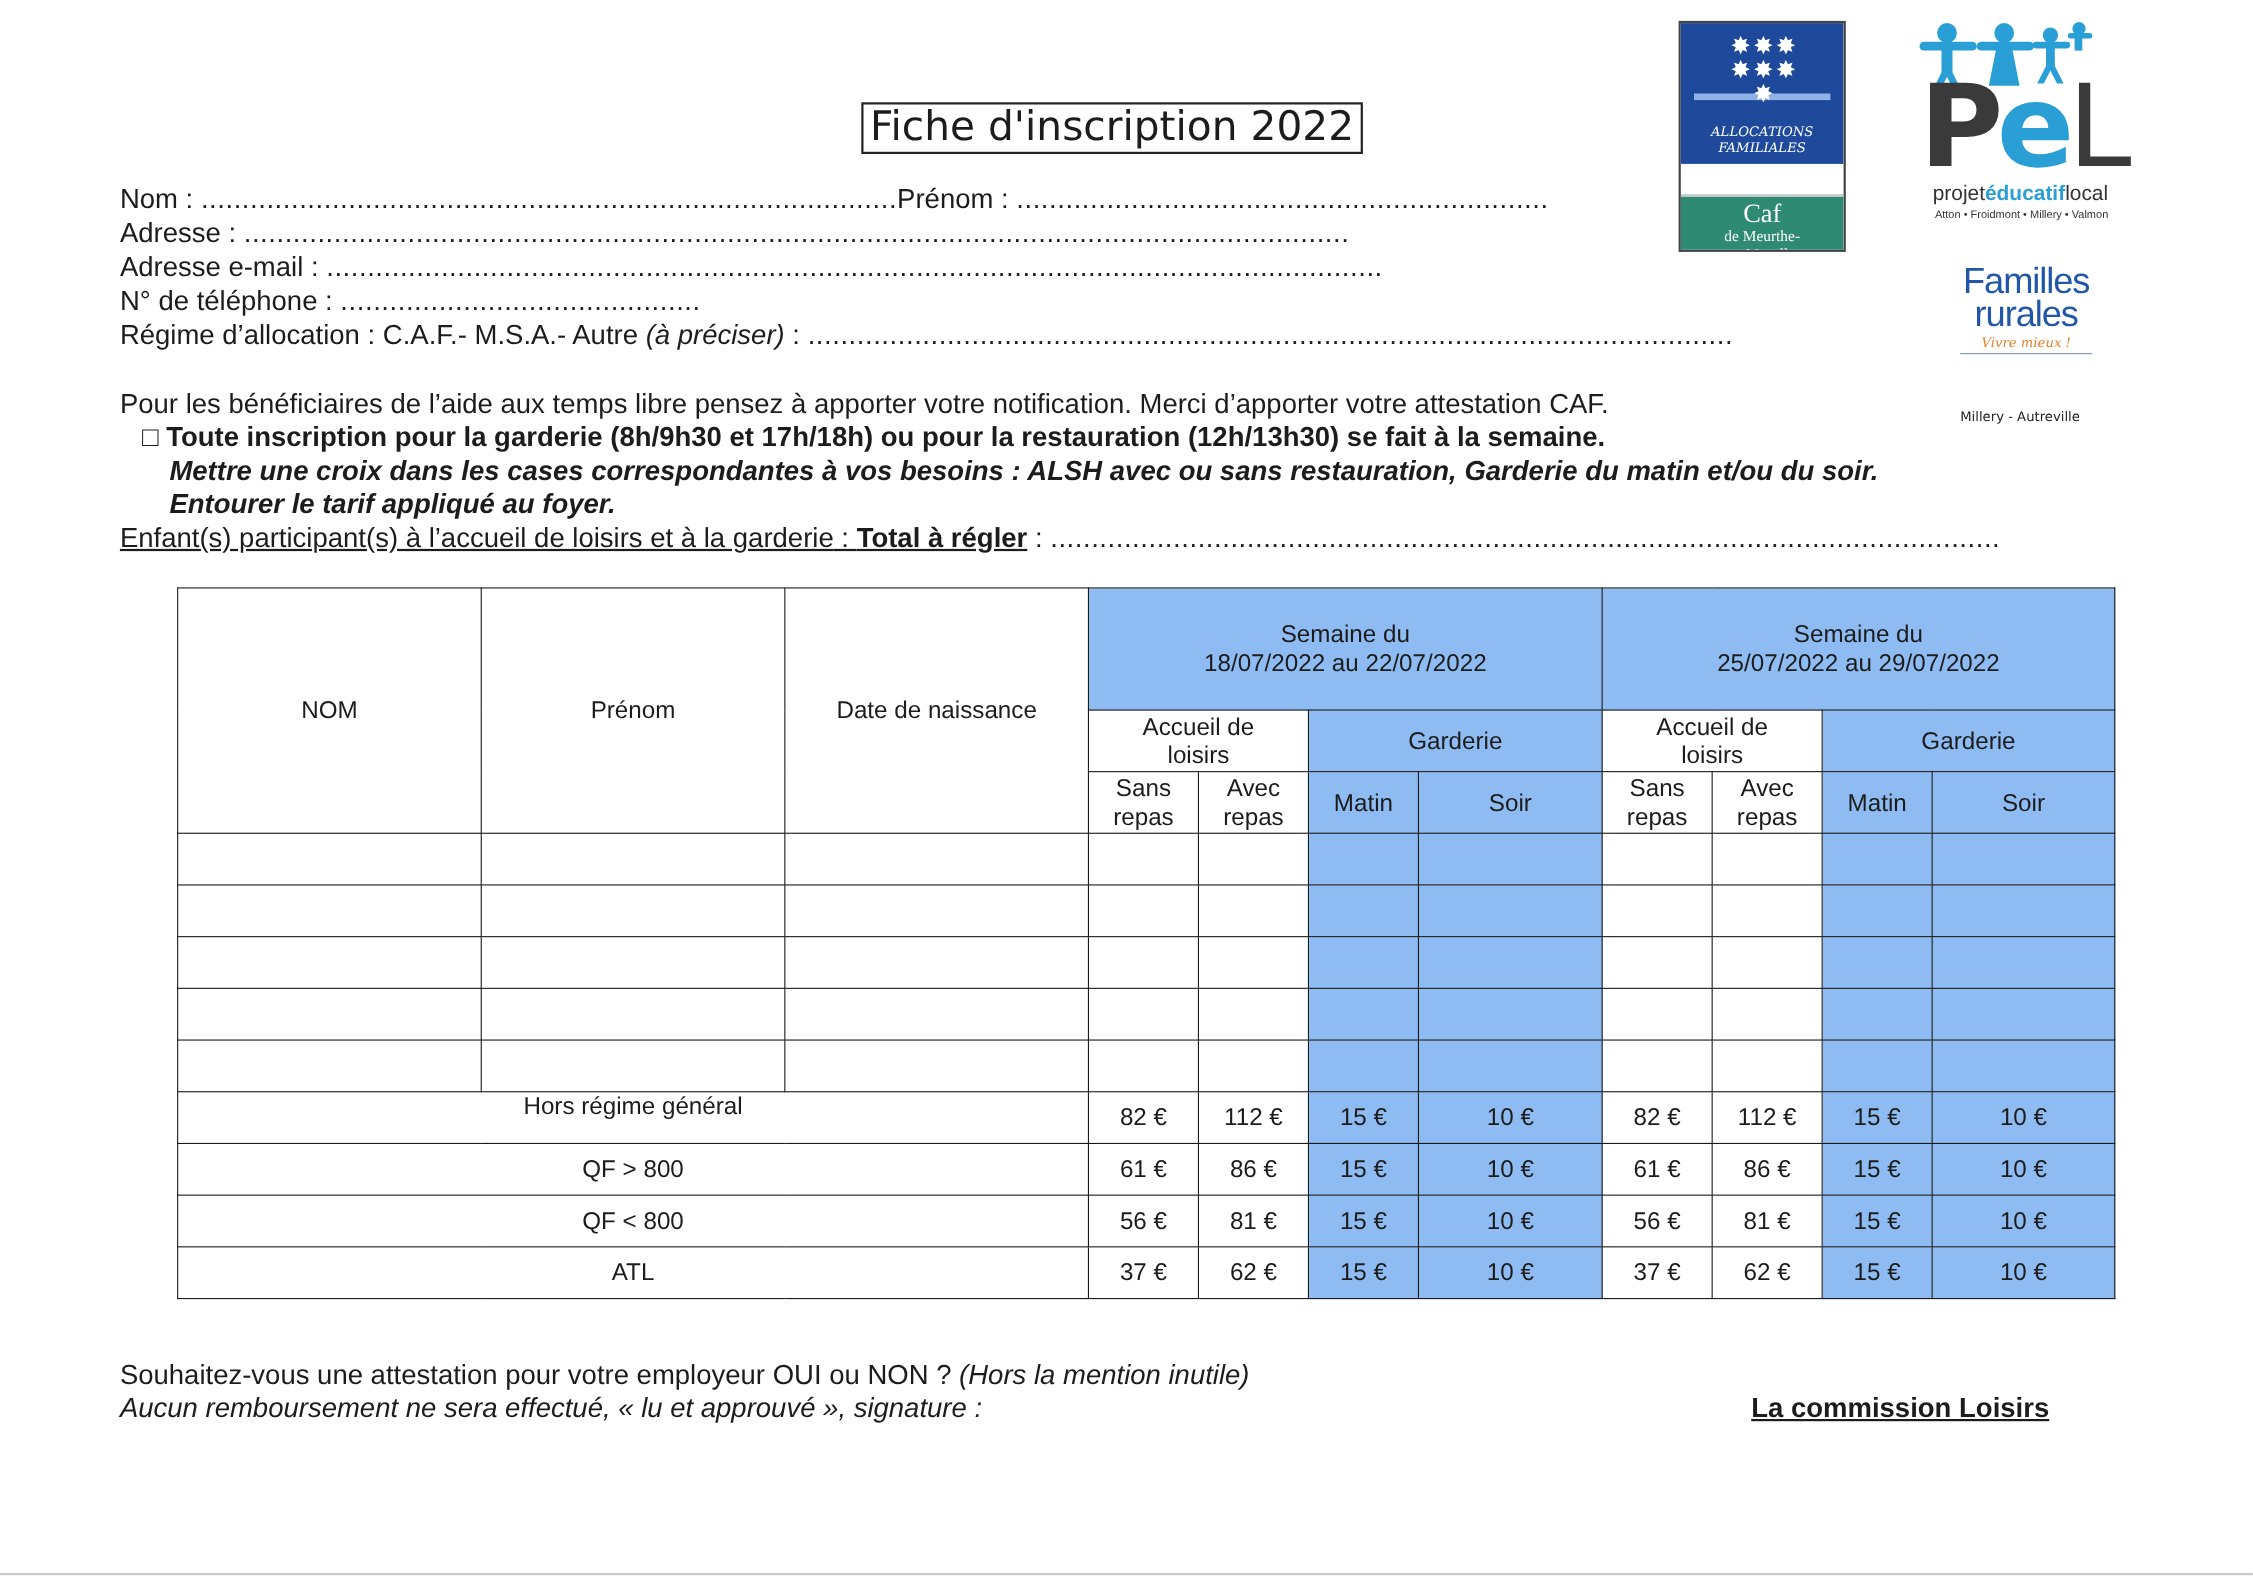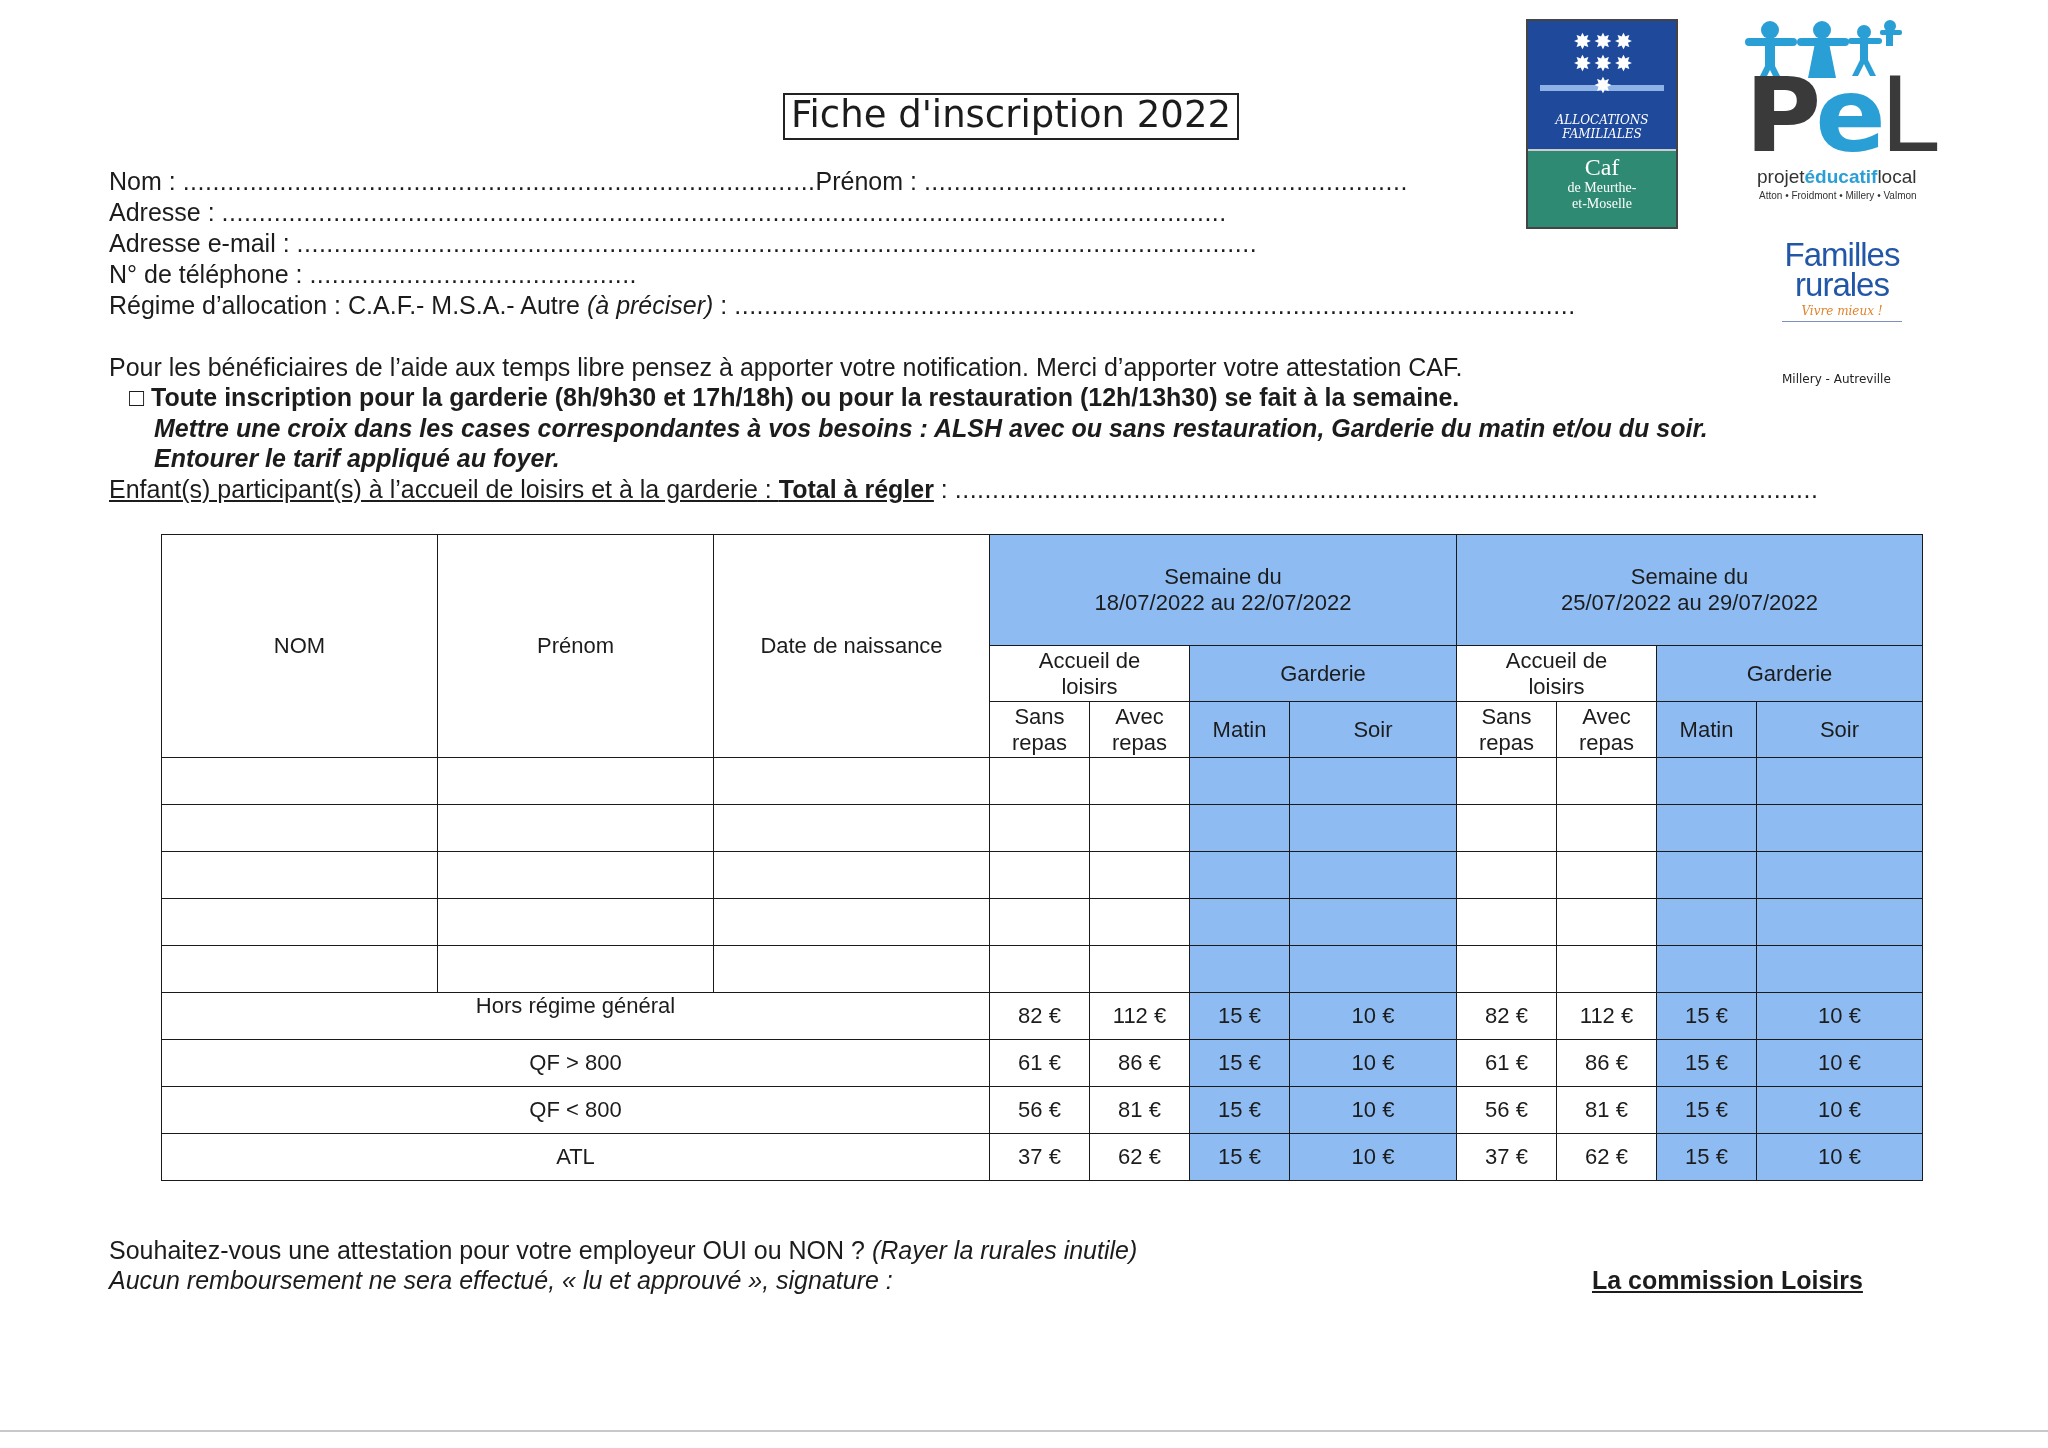--- a/index.html
+++ b/index.html
@@ -10,21 +10,21 @@
   .dots { letter-spacing:0.5px; }
   .bold { font-weight:bold; }
   .ital { font-style:italic; }
   .ul { text-decoration:underline; }
   
   .caf { left:1526px; top:19px; width:152px; height:210px; border:2px solid #444; box-sizing:border-box; overflow:hidden; }
   .caf-top { background:#1f4a9c; height:128px; position:relative; }
   .caf-bar { position:absolute; left:12px; right:12px; top:64px; height:6px; background:#8fb2e6; }
   .caf-figs { position:absolute; left:0; right:0; top:10px; text-align:center; color:#fff; font-size:22px; line-height:22px; letter-spacing:-2px; }
   .caf-alloc { position:absolute; left:0; right:0; top:92px; text-align:center; color:#fff; font-family:"DejaVu Serif", serif; font-style:italic; font-size:12px; line-height:14px; }
-  .caf-bottom { background:#2e8a72; height:80px; border-top:2px solid #ccc; text-align:center; color:#fff; font-family:"Liberation Serif", serif; }
+  .caf-bottom { background:#2e8a72; height:80px; border-top:2px solid #ccc; text-align:center; color:#fff; font-family:"Liberation Serif", serif;margin-top:28px; }
   .caf-name { font-size:24px; line-height:26px; padding-top:3px; }
   .caf-sub { font-size:14px; line-height:16px; }
   .pel { left:1740px; top:18px; width:215px; height:190px; }
   .pel-letters { position:absolute; left:5px; top:45px; font-family:"DejaVu Sans", sans-serif; font-weight:bold; font-size:104px; line-height:104px; letter-spacing:-6px; }
   .pel-p { color:#3a3a3a; }
   .pel-e { color:#2a9fd6; }
   .pel-l { color:#3a3a3a; font-weight:normal; }
   .pel-tag { position:absolute; left:17px; top:148px; font-size:19px; white-space:nowrap; color:#333; }
   .pel-tag .b { color:#2a9fd6;font-weight:bold; }
   .pel-towns { position:absolute; left:19px; top:172px; font-size:10px; white-space:nowrap; color:#333; }
@@ -282,18 +282,18 @@
         <td class="blue">10 €</td>
         <td class="white">37 €</td>
         <td class="white">62 €</td>
         <td class="blue">15 €</td>
         <td class="blue">10 €</td>
       </tr>
     </tbody>
 </table>
 
 <div class="abs line" style="left:109px;top:1235px;">
-  <span>Souhaitez-vous une attestation pour votre employeur OUI ou NON ? </span><span class="ital">(Rayer la rurales inutile)</span>
+  <span>Souhaitez-vous une attestation pour votre employeur OUI ou NON ? </span><span class="ital">(Hors la mention inutile)</span>
 </div>
 <div class="abs line ital" style="left:109px;top:1265px;">Aucun remboursement ne sera effectué, « lu et approuvé », signature :</div>
 <div class="abs line bold ul" style="left:1592px;top:1265px;">La commission Loisirs</div>
 
 <div class="abs footer-rule"></div>
 
 </body></html>

